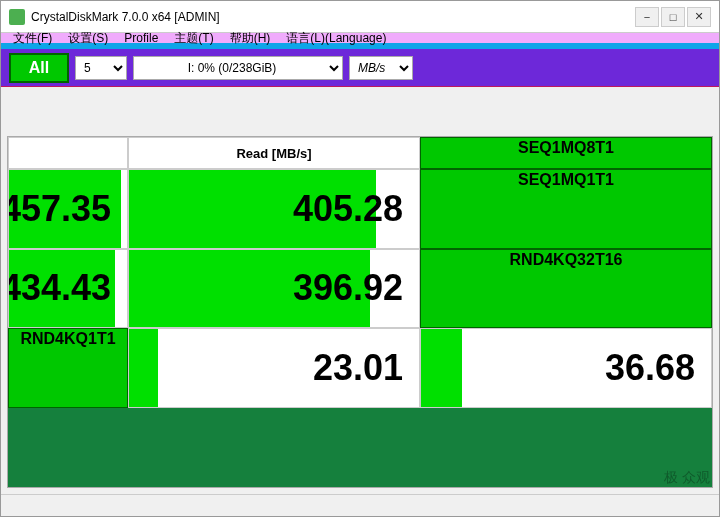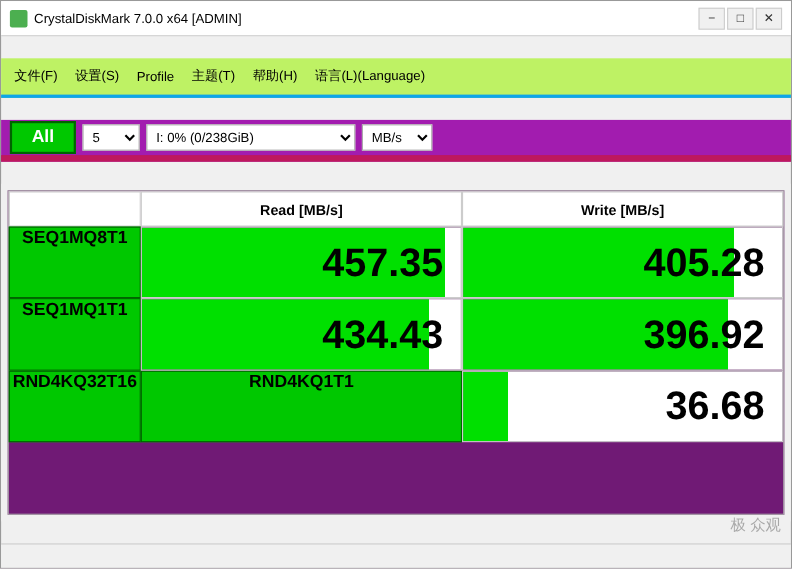--- a/index.html
+++ b/index.html
@@ -13,21 +13,20 @@
     }
 
     
     .window {
       width: 720px;
       height: 517px;
       background: #f0f0f0;
       border: 1px solid #999;
       display: flex;
       flex-direction: column;
-      gap: 20px;
     }
 
     .title-bar {
       background: #fff;
       height: 32px;
       display: flex;
       align-items: center;
       padding: 0 8px;
       border-bottom: 1px solid #ccc;
       flex-shrink: 0;
@@ -61,46 +60,46 @@
       cursor: pointer;
       display: flex;
       align-items: center;
       justify-content: center;
       font-size: 11px;
       color: #333;
     }
 
     
     .menu-bar {
-      background: #bef264;
-      height: 36px;
+      background: #f0abfc;
+      height: 16px;
       display: flex;
       align-items: center;
       padding: 0 4px;
-      border-bottom: 3px solid #0ea5e9;
+      border-bottom: 6px solid #0ea5e9;
       flex-shrink: 0;
     }
 
     .menu-item {
       padding: 2px 8px;
       cursor: pointer;
       font-size: 12px;
       color: #000;
       white-space: nowrap;
     }
 
     
     .toolbar {
-      background: #a21caf;
+      background: #6d28d9;
       height: 38px;
       display: flex;
       align-items: center;
       padding: 4px 8px;
       gap: 6px;
-      border-bottom: 6px solid #be185d;
+      border-bottom: 1px solid #be185d;
       flex-shrink: 0;
     }
 
     .btn-all {
       background: #00c800;
       color: #fff;
       font-size: 16px;
       font-weight: bold;
       width: 60px;
       height: 30px;
@@ -116,40 +115,41 @@
       border: 1px solid #aaa;
       background: #fff;
       font-size: 12px;
       padding: 0 4px;
       cursor: pointer;
       appearance: auto;
     }
 
     .select-count { width: 52px; }
     .select-size { width: 72px; }
-    .select-drive { width: 190px; }
-    .select-unit { width: 64px; }
+    .select-drive { width: 210px; text-align: center; }
+    .select-unit { width: 64px; font-style: italic; }
 
     
     .main-content {
       flex: 1;
       display: flex;
       flex-direction: column;
       padding: 6px;
       background: #f0f0f0;
     }
 
     
     .bench-table {
       flex: 1;
       display: grid;
       grid-template-columns: 120px 1fr 1fr;
       grid-template-rows: 32px repeat(4, 1fr);
       border: 1px solid #aaa;
-      background: #701a75;
+      background: #15803d;
+      margin-top: 43px;
     }
 
     
     .header-cell {
       background: #fff;
       display: flex;
       align-items: center;
       justify-content: center;
       font-weight: bold;
       font-size: 13px;
@@ -262,21 +262,20 @@
     <select class="select-box select-unit">
       <option>MB/s</option>
     </select>
   </div>
 
   <div class="main-content">
     <div class="bench-table">
 
       <div class="header-spacer"></div>
       <div class="header-cell">Read [MB/s]</div>
-      <div class="header-cell">Write [MB/s]</div>
 
       <div class="row-label">
         <span>SEQ1M</span>
         <span>Q8T1</span>
       </div>
       <div class="value-cell read" style="--bar-pct:95%">
         <span>457.35</span>
       </div>
       <div class="value-cell write" style="--bar-pct:85%">
         <span>405.28</span>
@@ -295,20 +294,23 @@
 
       <div class="row-label">
         <span>RND4K</span>
         <span>Q32T16</span>
       </div>
 
       <div class="row-label">
         <span>RND4K</span>
         <span>Q1T1</span>
       </div>
+      <div class="value-cell read" style="--bar-pct:10%">
+        <span>23.01</span>
+      </div>
       <div class="value-cell write" style="--bar-pct:14%">
         <span>36.68</span>
       </div>
 
     </div>
   </div>
 
   <div class="status-bar">
     <span></span>
   </div>

